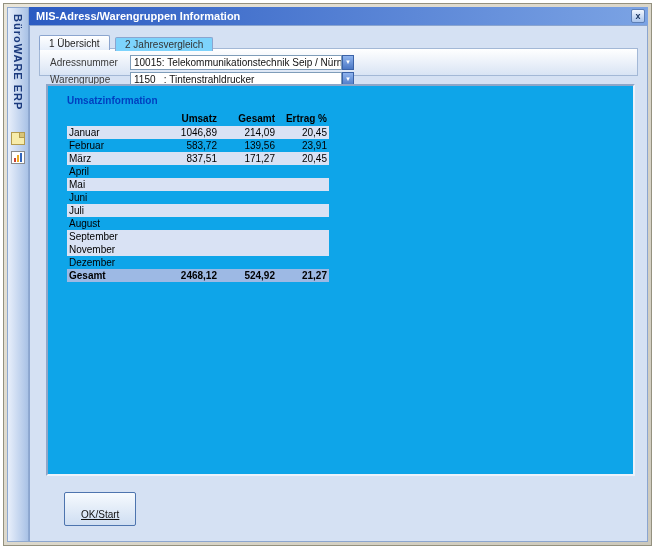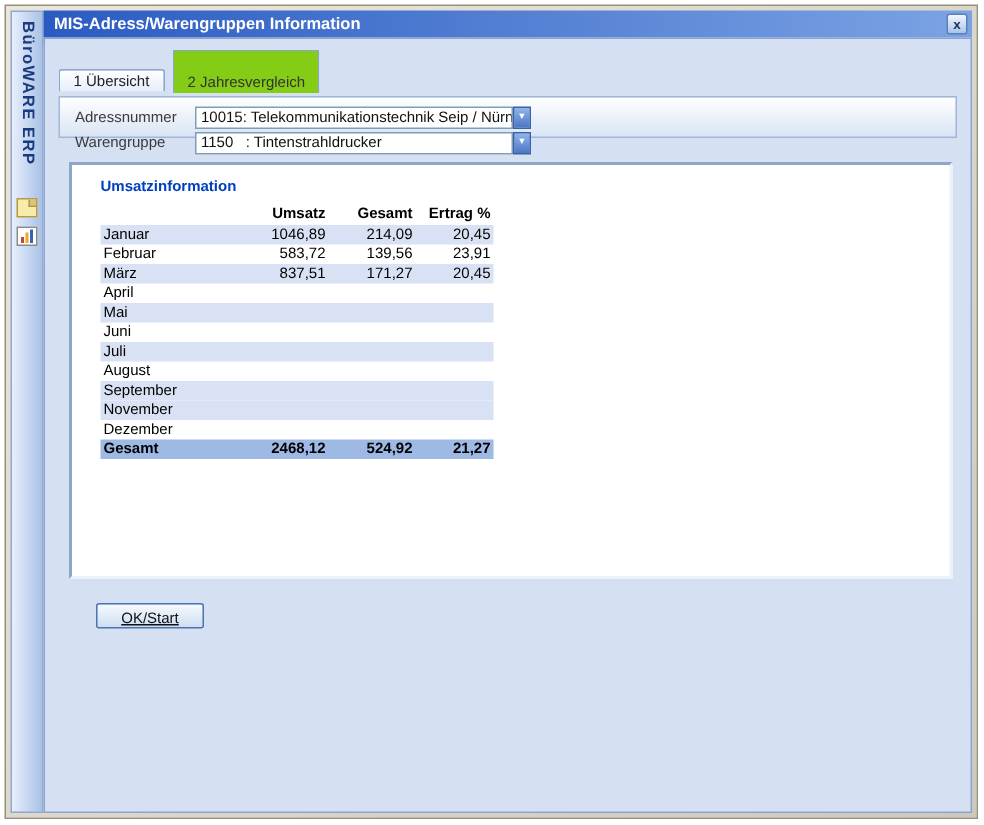--- a/index.html
+++ b/index.html
@@ -57,23 +57,23 @@
     position:absolute; left:25px; top:21px; right:3px; bottom:3px;
     background:#d5e1f3; border:1px solid #8ba5cf; overflow:hidden;
   }
   .tabs { margin:6px 0 0 9px; height:16px; position:relative; z-index:2; }
   .tab {
     display:inline-block; vertical-align:bottom; font-size:10px; color:#222;
     padding:2px 9px 1px; margin-right:1px;
     border:1px solid #8ba5cf; border-bottom:none; border-radius:2px 2px 0 0;
     background:linear-gradient(#ffffff,#e6eefa); cursor:default; position:relative;
   }
-  .tab.inactive { background:#84cc16; color:#333; padding-top:16px; top:1px; }
+  .tab.inactive { background:#7dd3fc; color:#333; padding-top:1px; top:1px; }
   .form-panel {
-    position:relative; margin:16px 9px; height:28px;
+    position:relative; margin:0 9px; height:28px;
     background:linear-gradient(#ffffff,#d9e4f4);
     border:1px solid #a3b8d6;
   }
   .frow { position:absolute; left:0; right:0; height:15px; }
   .frow.r1 { top:6px; }
   .frow.r2 { top:23px; }
   .flabel { position:absolute; left:10px; top:2px; font-size:10px; color:#3a3a3a; }
   .combo {
     position:absolute; left:90px; top:0; width:212px; height:15px;
     background:#fff; border:1px solid #7f9db9; cursor:default;
@@ -81,40 +81,40 @@
   .combo-text {
     display:block; font-size:10px; line-height:13px; padding:0 3px;
     white-space:pre; overflow:hidden; color:#111;
   }
   .combo-btn {
     position:absolute; left:302px; top:0; width:12px; height:15px;
     background:linear-gradient(#8fb4ee,#4a77c4); border:1px solid #3a62a8;
     color:#fff; font-size:7px; line-height:12px; text-align:center; cursor:default;
   }
   .main-panel {
-    margin:8px 12px 0 16px; height:278px; background:#ffffff;
+    margin:8px 12px 0 16px; height:392px; background:#0ea5e9;
     border:2px solid; border-color:#8ea6c8 #edf2fa #edf2fa #8ea6c8;
     position:relative; overflow:hidden;
   }
   .tbl { padding:9px 0 0 19px; }
   .tbl-title { color:#0040c0; font-weight:bold; font-size:10px; margin-bottom:5px; }
   .thead, .trow { display:grid; grid-template-columns:86px 66px 58px 52px; width:262px; }
   .thead { height:15px; }
   .th { font-weight:bold; font-size:10px; line-height:15px; text-align:right; padding-right:2px; }
   .cell { font-size:10px; line-height:13px; height:13px; overflow:hidden; white-space:nowrap; }
   .cell.num { text-align:right; padding-right:2px; }
   .cell.month { font-weight:normal; padding-left:2px; }
   .trow.stripe { background:#d9e2f4; }
   .trow.total { background:#9db9e4; }
   .trow.total .cell { font-weight:bold; }
   .ok-btn {
     display:block; margin:16px 0 0 34px; width:72px; height:17px;
-    font-size:10px; font-family:inherit; color:#111; padding:4px;
+    font-size:10px; font-family:inherit; color:#111; padding:16px;
     background:linear-gradient(#f6fafe,#cfdef2);
-    border:1px solid #4d74ae; border-radius:2px; cursor:default;
+    border:1px solid #4d74ae; border-radius:2px; cursor:default;text-align:right;
   }
   .ok-label { text-decoration:underline; }
 </style>
 </head>
 <body>
 
 <div class="window">
 
   <div class="brand-strip">
     <div class="brand-text">BüroWARE ERP</div>

